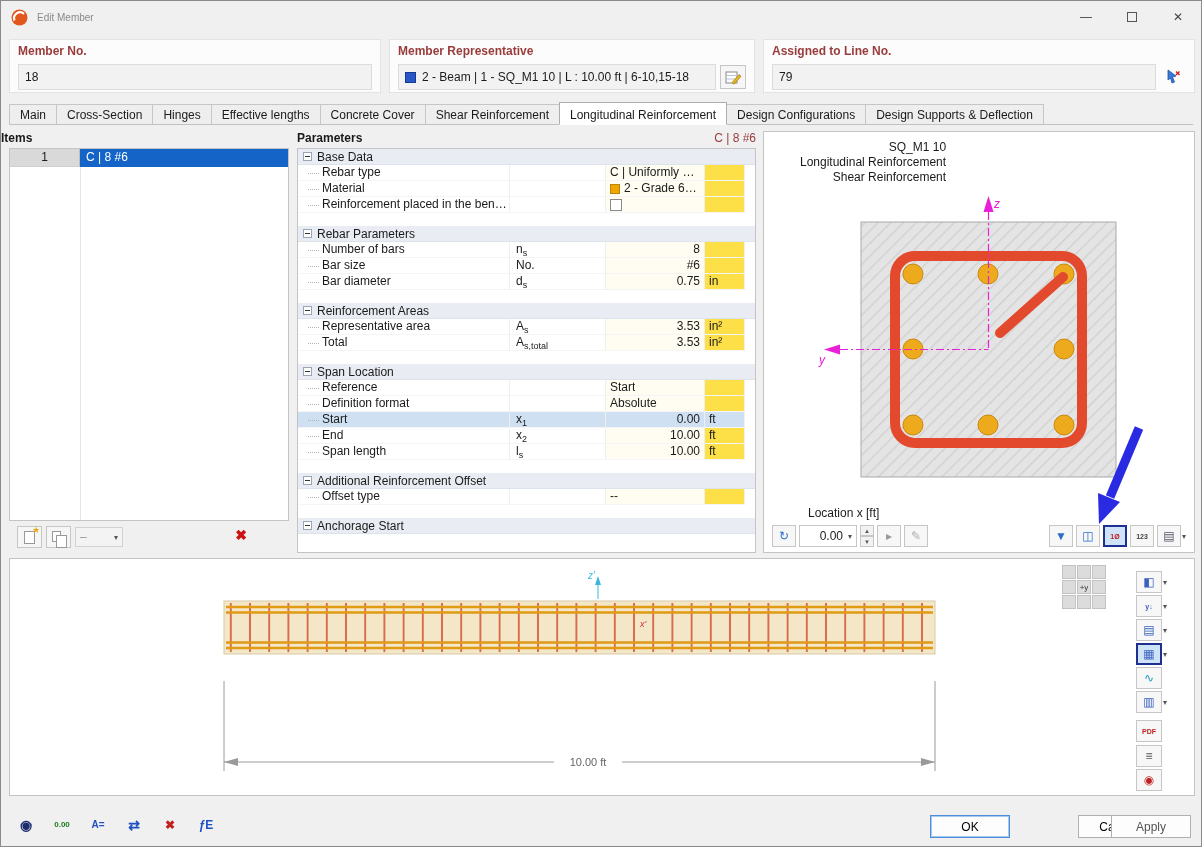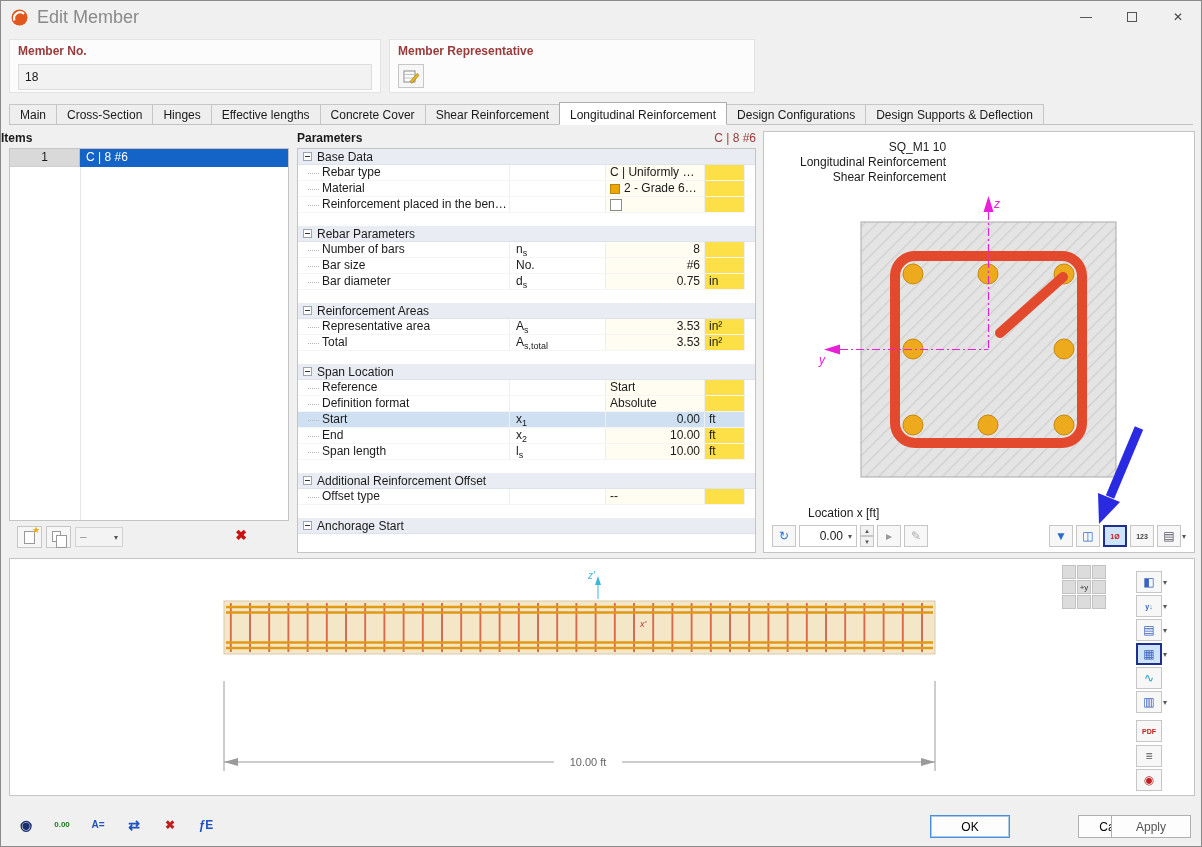--- a/index.html
+++ b/index.html
@@ -5,21 +5,21 @@
   * { box-sizing: border-box; margin: 0; padding: 0; }
   body { margin: 0; background: #9a9a9a; font-family: "Liberation Sans", sans-serif; }
   button { font: inherit; cursor: default; }
 
   .window { position: relative; width: 1202px; height: 847px; background: #f0f0f0;
             border: 1px solid #8a8a8a; overflow: hidden; font-size: 12px; color: #1a1a1a; }
 
   
   .titlebar { position: absolute; top: 0; left: 0; right: 0; height: 32px; display: flex; align-items: center; }
   .app-icon { margin-left: 10px; flex: none; }
-  .title-text { margin-left: 9px; color: #8a8a8a; font-size: 18px; }
+  .title-text { margin-left: 9px; color: #8a8a8a; font-size: 10px; }
   .win-controls { position: absolute; right: 0; top: 0; height: 32px; display: flex; }
   .win-btn { width: 46px; height: 32px; display: flex; align-items: center; justify-content: center; color: #444; font-size: 12px; background: transparent; border: none; }
   .max-box { width: 10px; height: 10px; border: 1px solid #555; display: inline-block; }
 
   
   .grp { position: absolute; top: 38px; height: 54px; background: #fcfcfc; border: 1px solid #e3e3e3; padding: 4px 8px; }
   #grp-member { left: 8px;   width: 372px; }
   #grp-rep    { left: 388px; width: 366px; }
   #grp-line   { left: 762px; width: 432px; }
   .grp-label { color: #9a3b3b; font-weight: 700; margin-bottom: 6px; }
@@ -139,31 +139,50 @@
     <div class="grp-row">
       <div class="grp-input">
           <span class="txt">18</span>
         </div>
     </div>
   </div>
 
   <div class="grp" id="grp-rep">
     <div class="grp-label">Member Representative</div>
     <div class="grp-row">
+      <div class="grp-input">
+        <span class="swatch-sq"></span>
+        <span class="txt">2 - Beam | 1 - SQ_M1 10 | L : 10.00 ft | 6-10,15-18</span>
+      </div>
       <button class="grp-btn">
         <svg width="17" height="15">
           <rect x="1" y="2" width="11" height="11" fill="#fff" stroke="#8a8a8a"></rect>
           <line x1="1" y1="5.5" x2="12" y2="5.5" stroke="#b9c4d2"></line>
           <line x1="1" y1="9" x2="12" y2="9" stroke="#b9c4d2"></line>
           <polygon points="7,12.5 14,4.5 16,6.2 9,14.2" fill="#eab71e" stroke="#a07810" stroke-width="0.7"></polygon>
         </svg>
       </button>
     </div>
   </div>
 
+  <div class="grp" id="grp-line">
+    <div class="grp-label">Assigned to Line No.</div>
+    <div class="grp-row">
+      <div class="grp-input">
+          <span class="txt">79</span>
+        </div>
+      <button class="grp-btn" style="border:none;background:transparent">
+        <svg width="16" height="16">
+          <polygon points="3,1 11,7 7.5,8 9.5,13 7,14 5.5,9 3,11" fill="#3a78d8" stroke="#1d4fa8" stroke-width="0.8"></polygon>
+          <line x1="11" y1="2.5" x2="14.5" y2="6" stroke="#d02020" stroke-width="1.4"></line>
+          <line x1="14.5" y1="2.5" x2="11" y2="6" stroke="#d02020" stroke-width="1.4"></line>
+        </svg>
+      </button>
+    </div>
+  </div>
 
   <div class="tabs">
   <div class="tab">
     <span>Main</span>
   </div>
 
   <div class="tab">
     <span>Cross-Section</span>
   </div>
 

